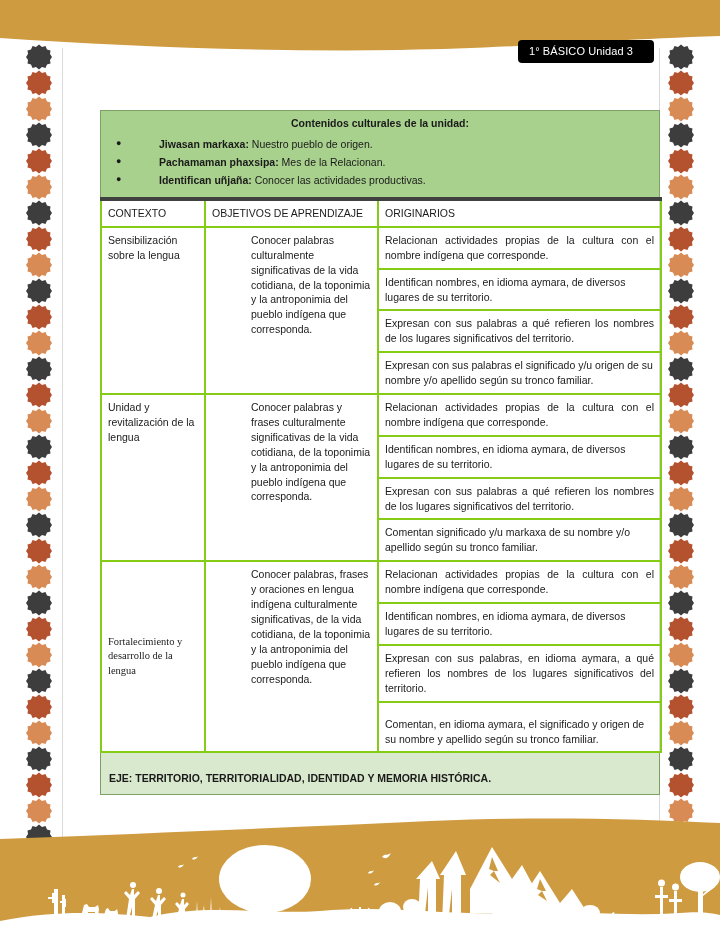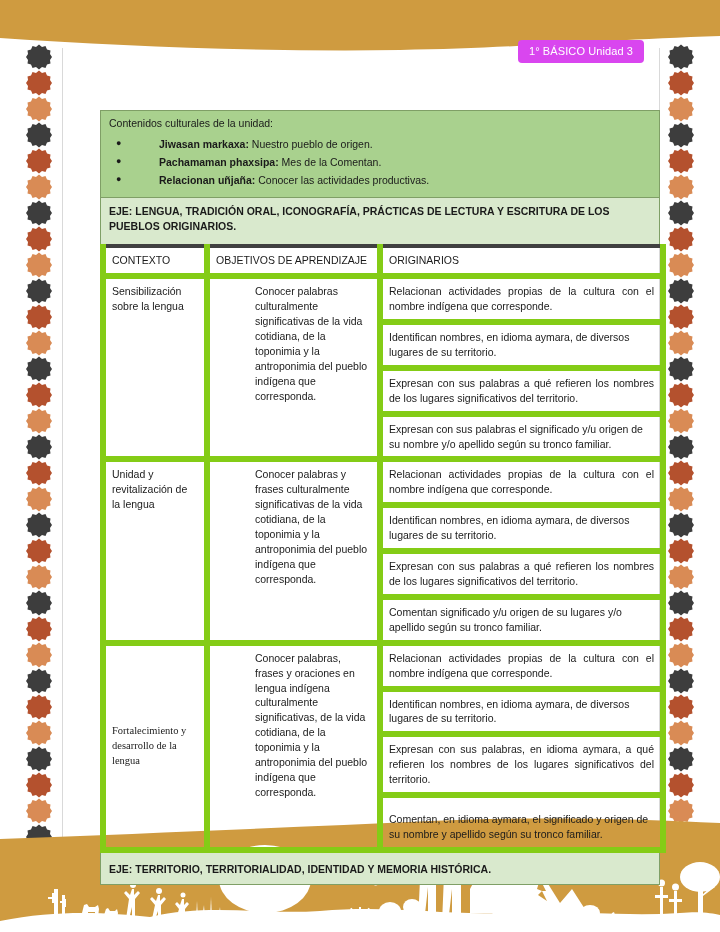--- a/index.html
+++ b/index.html
@@ -21,24 +21,24 @@
     position: absolute;
     left: 0; top: 0;
     width: 720px; height: 62px;
     overflow: hidden;
     z-index: 3;
     pointer-events: none;
   }
   .badge {
     position: absolute;
     left: 518px; top: 40px;
-    background: #d946ef;
+    background: #000000;
     color: #ffffff;
     font-size: 11px;
-    padding: 5px 11px 6px 11px;
+    padding: 5px 21px 6px 11px;
     border-radius: 4px;
     white-space: nowrap;
     z-index: 5;
     letter-spacing: .1px;
   }
   .bottom-band {
     position: absolute;
     left: 0; bottom: 0;
     width: 720px; height: 115px;
     z-index: 3;
@@ -79,23 +79,24 @@
 
   .culture-box {
     background: #a9d18e;
     border: 1px solid #7f9f66;
     border-bottom: none;
     padding: 7px 8px 8px 8px;
     font-size: 10.5px;
     line-height: 1.0;
   }
   .culture-title {
-    font-weight: normal;
+    font-weight: bold;
     font-size: 10.5px;
     margin-bottom: 9px;
+    text-align: center;
   }
   .culture-list { margin: 0; padding: 0; list-style: none; }
   .culture-list li {
     position: relative;
     padding-left: 50px;
     margin-bottom: 5px;
     font-size: 10.5px;
     line-height: 1.25;
   }
   .culture-list li:last-child { margin-bottom: 2px; }
@@ -114,36 +115,36 @@
     background: #d9e9cd;
     border: 1px solid #7f9f66;
     border-bottom: none;
     padding: 6px 8px 10px 8px;
     font-weight: bold;
     font-size: 10.5px;
     line-height: 1.45;
   }
   .eje-bar.footer {
     border-bottom: 1px solid #7f9f66;
-    padding: 9px 8px 7px 8px;
+    padding: 18px 8px 7px 8px;
     border-top: none;
   }
 
   table.matrix {
     border-collapse: collapse;
     width: 560px;
     table-layout: fixed;
     font-size: 10.5px;
   }
   table.matrix col.c-ctx { width: 104px; }
   table.matrix col.c-obj { width: 173px; }
   table.matrix col.c-ind { width: 283px; }
 
   table.matrix th, table.matrix td {
-    border: 6px solid #84cc16;
+    border: 2px solid #84cc16;
     padding: 5px 6px 5px 6px;
     vertical-align: top;
     line-height: 1.42;
     font-weight: normal;
     text-align: left;
   }
   table.matrix th {
     border-top: 4px solid #404040;
   }
   td.ctx { vertical-align: top; }
@@ -390,31 +391,30 @@
     <div class="culture-title">Contenidos culturales de la unidad:</div>
     <ul class="culture-list">
       <li>
         <span class="bullet">●</span>
         <span class="term">Jiwasan markaxa:</span>
         <span class="gloss">Nuestro pueblo de origen.</span>
       </li>
       <li>
         <span class="bullet">●</span>
         <span class="term">Pachamaman phaxsipa:</span>
-        <span class="gloss">Mes de la Comentan.</span>
+        <span class="gloss">Mes de la Relacionan.</span>
       </li>
       <li>
         <span class="bullet">●</span>
-        <span class="term">Relacionan uñjaña:</span>
+        <span class="term">Identifican uñjaña:</span>
         <span class="gloss">Conocer las actividades productivas.</span>
       </li>
     </ul>
   </div>
 
-  <div class="eje-bar">EJE: LENGUA, TRADICIÓN ORAL, ICONOGRAFÍA, PRÁCTICAS DE LECTURA Y ESCRITURA DE LOS PUEBLOS ORIGINARIOS.</div>
 
   <table class="matrix">
     <colgroup>
       <col class="c-ctx">
         <col class="c-obj">
         <col class="c-ind">
     </colgroup>
     <thead>
       <tr>
         <th>CONTEXTO</th>
@@ -444,21 +444,21 @@
         <td class="obj top" rowspan="4">Conocer palabras y frases culturalmente significativas de la vida cotidiana, de la toponimia y la antroponimia del pueblo indígena que corresponda.</td>
         <td class="ind just">Relacionan actividades propias de la cultura con el nombre indígena que corresponde.</td>
       </tr>
       <tr>
         <td class="ind">Identifican nombres, en idioma aymara, de diversos lugares de su territorio.</td>
       </tr>
       <tr>
         <td class="ind just">Expresan con sus palabras a qué refieren los nombres de los lugares significativos del territorio.</td>
       </tr>
       <tr>
-        <td class="ind">Comentan significado y/u origen de su lugares y/o apellido según su tronco familiar.</td>
+        <td class="ind">Comentan significado y/u markaxa de su nombre y/o apellido según su tronco familiar.</td>
       </tr>
 
       <tr>
         <td class="ctx mid" rowspan="4">Fortalecimiento y desarrollo de la lengua</td>
         <td class="obj top" rowspan="4">Conocer palabras, frases y oraciones en lengua indígena culturalmente significativas, de la vida cotidiana, de la toponimia y la antroponimia del pueblo indígena que corresponda.</td>
         <td class="ind just">Relacionan actividades propias de la cultura con el nombre indígena que corresponde.</td>
       </tr>
       <tr>
         <td class="ind">Identifican nombres, en idioma aymara, de diversos lugares de su territorio.</td>
       </tr>

